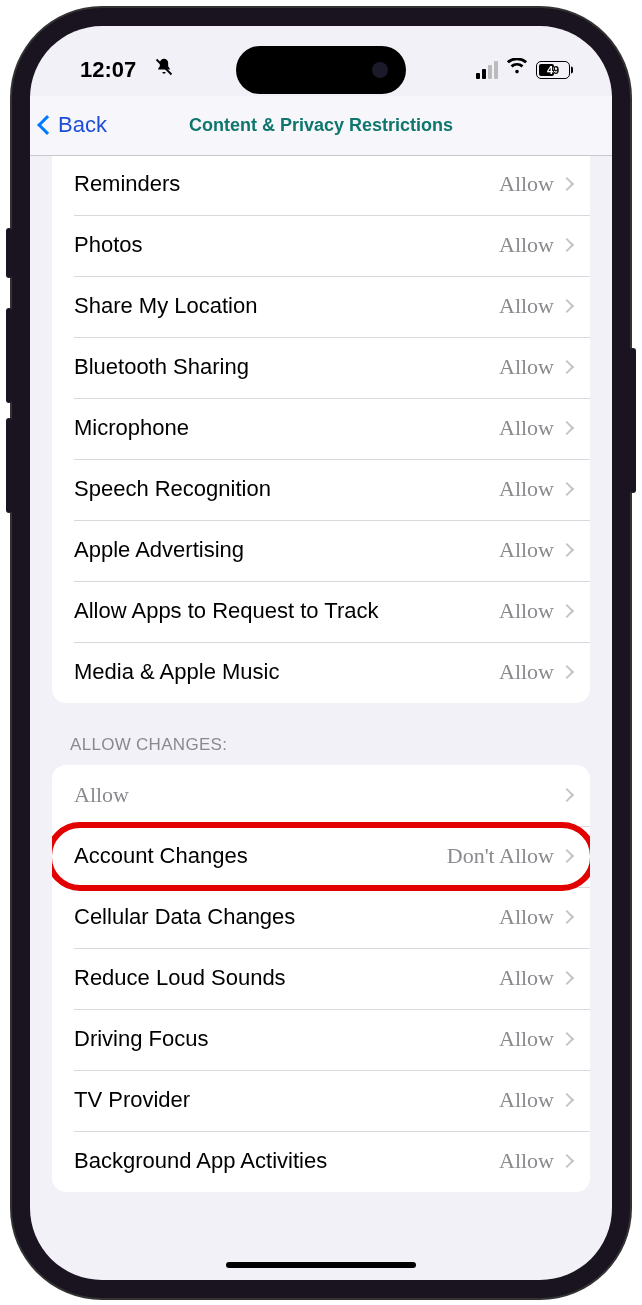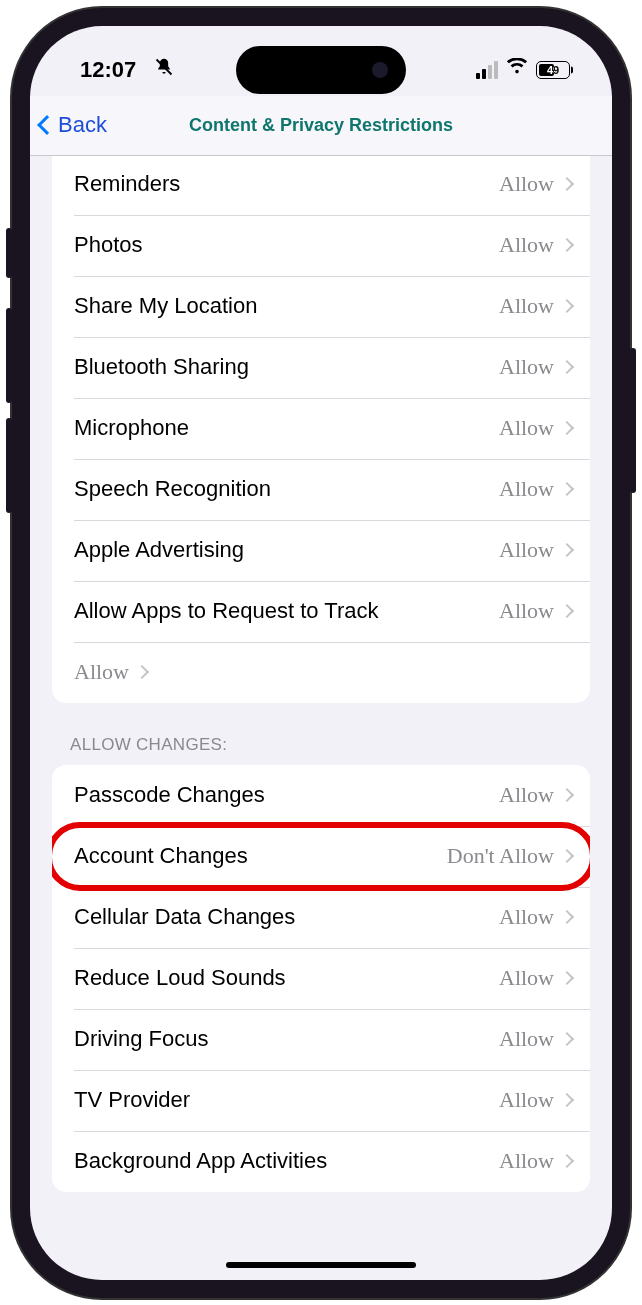--- a/index.html
+++ b/index.html
@@ -142,20 +142,21 @@
     text-transform: uppercase;
     margin-top: -8px;
   }
   .row {
     display: flex;
     align-items: center;
     height: 61px;
     padding: 0 18px 0 22px;
     position: relative;
     font-size: 22px;
+    justify-content: space-between;
   }
   .row + .row::before {
     content:"";
     position:absolute; top:0; left:22px; right:0;
     height:0.6px; background:#d9d8dd;
   }
   .row-label { color:#000; flex:1; }
   .row-value { color:#8a8a8e; margin-right: 8px; font-family: Liberation Serif, serif; }
   .row-chev {
     width: 10px; height: 10px;
@@ -262,30 +263,30 @@
           <span class="row-label">Apple Advertising</span>
           <span class="row-value">Allow</span>
           <span class="row-chev"></span>
         </div>
         <div class="row">
           <span class="row-label">Allow Apps to Request to Track</span>
           <span class="row-value">Allow</span>
           <span class="row-chev"></span>
         </div>
         <div class="row">
+          <span class="row-label">Media &amp; Apple Music</span>
           <span class="row-value">Allow</span>
           <span class="row-chev"></span>
         </div>
       </div>
 
       <div class="section-header">Allow Changes:</div>
 
       <div class="group" style="position:relative;">
         <div class="row">
-          <span class="row-label">Passcode Changes</span>
           <span class="row-value">Allow</span>
           <span class="row-chev"></span>
         </div>
         <div class="row" style="position:relative;">
           <span class="row-label">Account Changes</span>
           <span class="row-value">Don't Allow</span>
           <span class="row-chev"></span>
           <div class="highlight-ring" style="left:-6px; right:-6px; top:-4px; bottom:-4px;"></div>
         </div>
         <div class="row">

